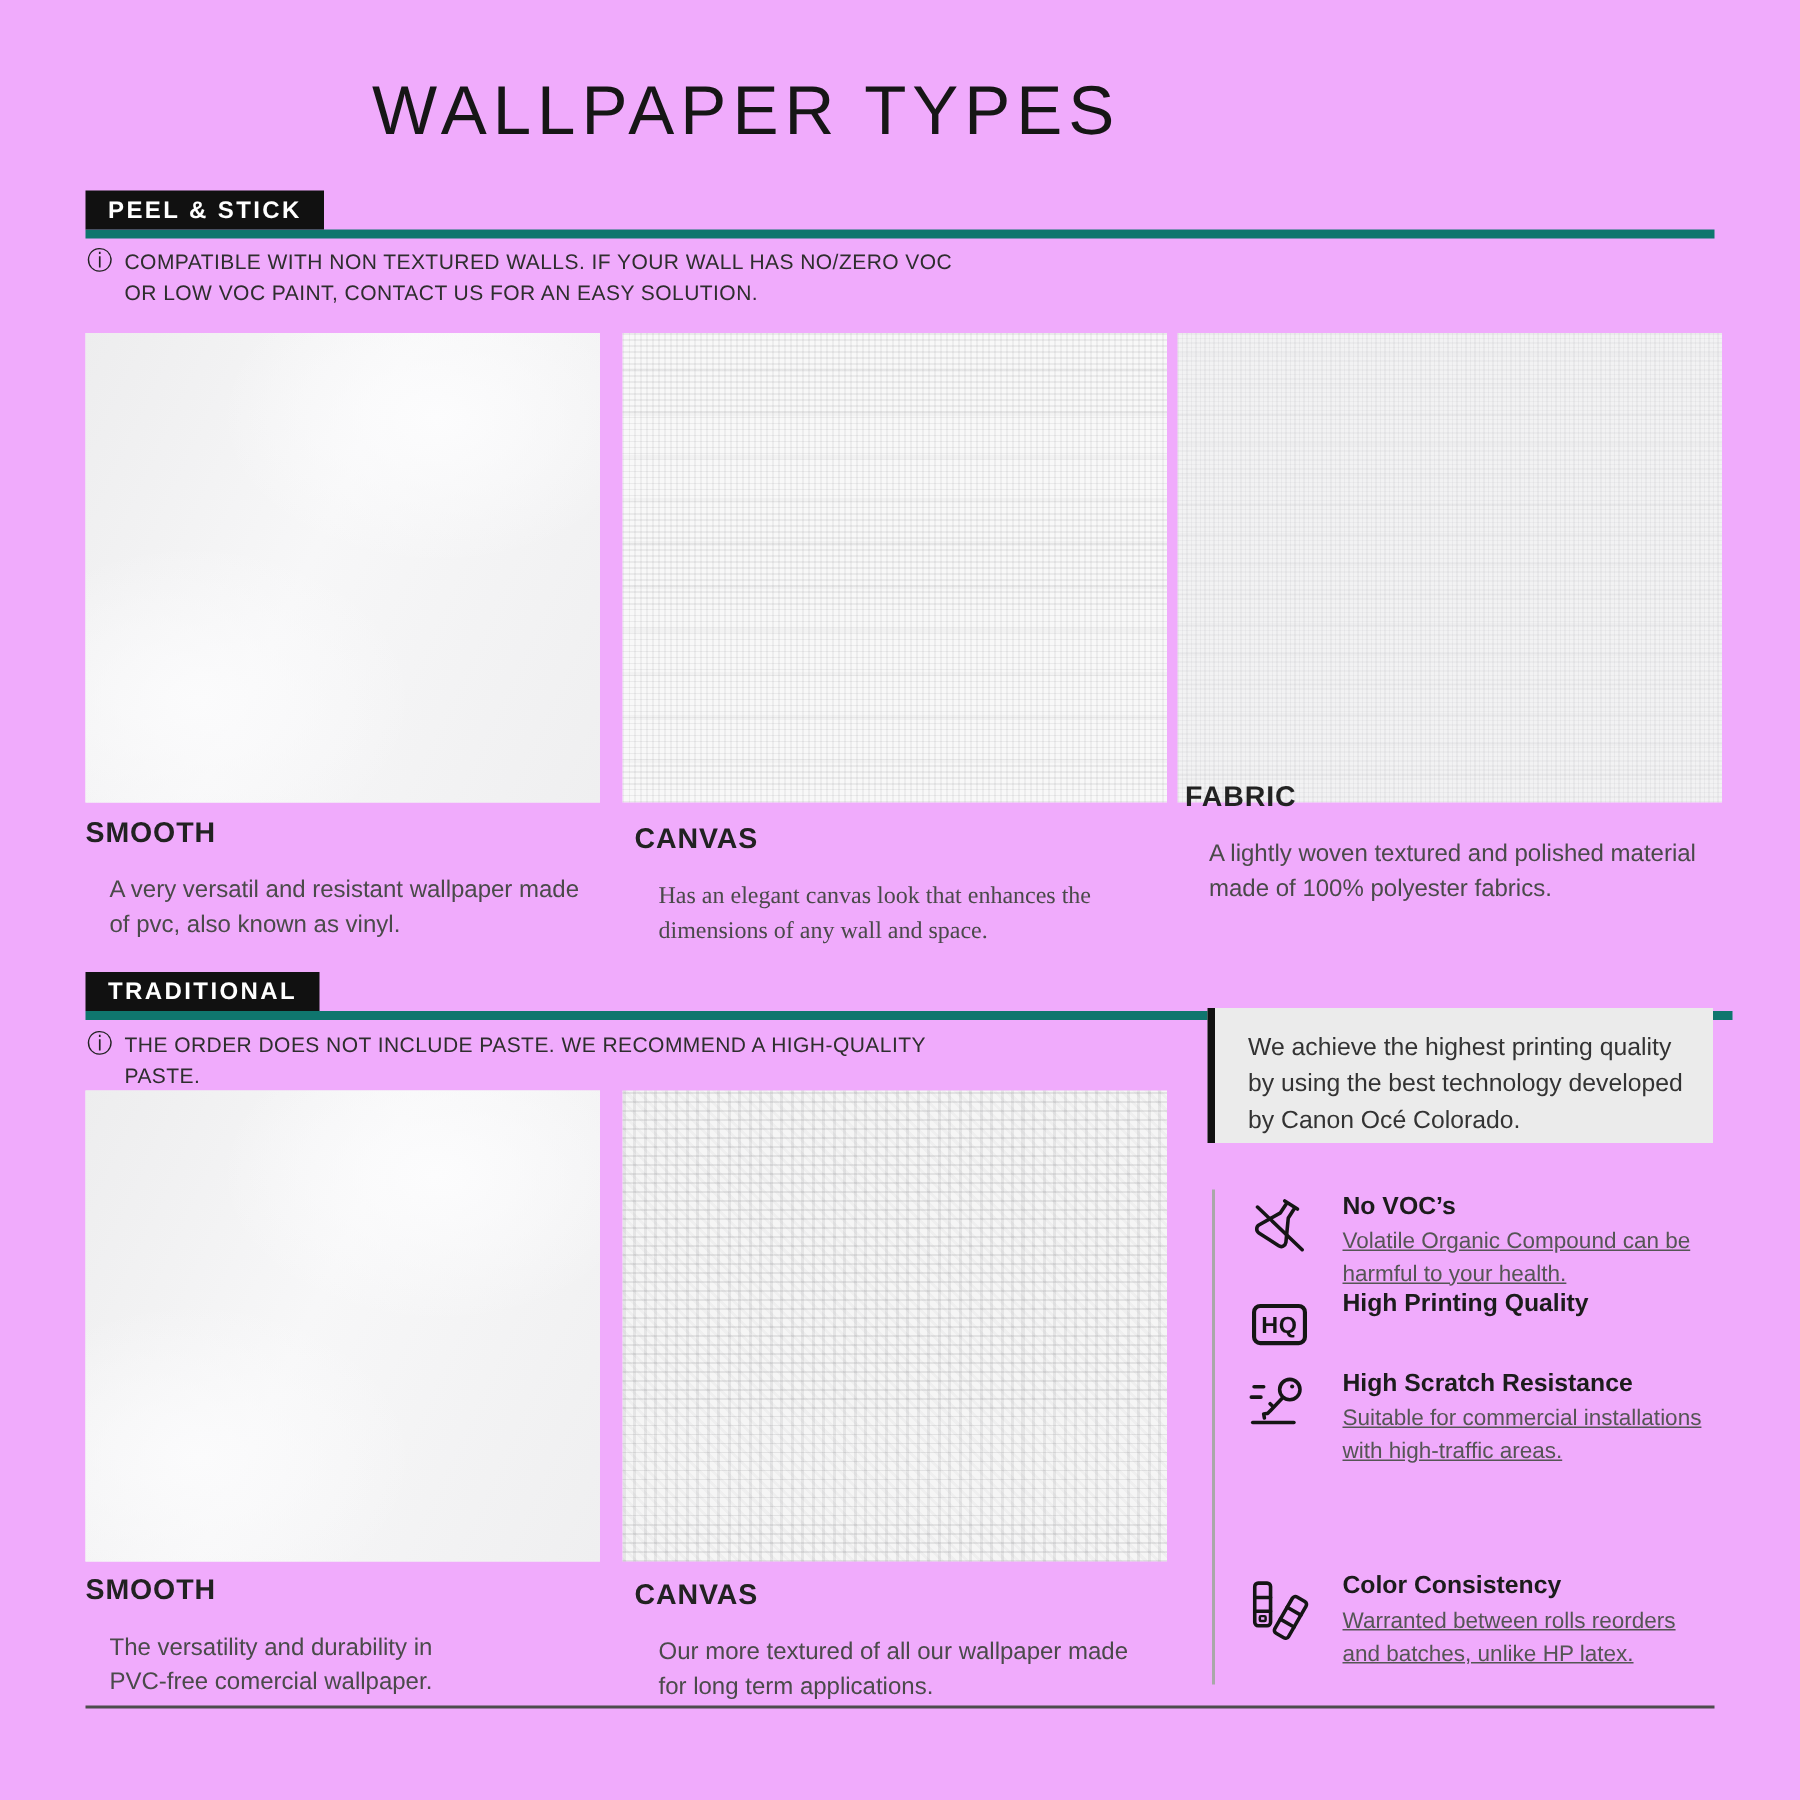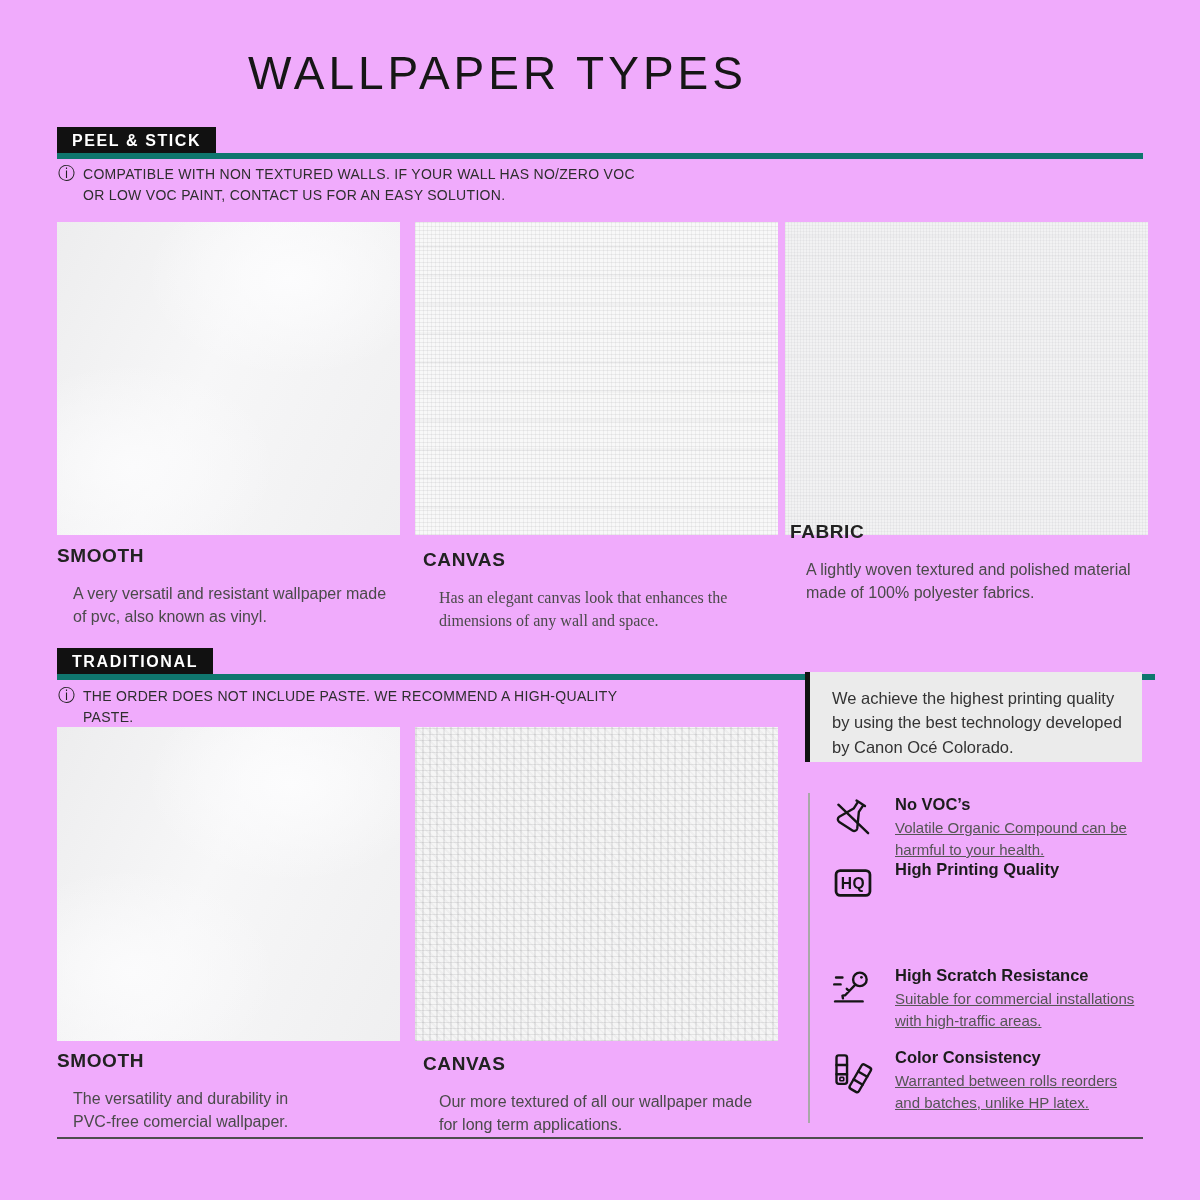--- a/index.html
+++ b/index.html
@@ -63,21 +63,21 @@
     position:absolute;left:805px;top:672px;width:337px;box-sizing:border-box;
     background:#ebebeb;border-left:5px solid #111;padding:14px 18px 3px 22px;
     font-size:16.5px;line-height:1.48;color:#333;
   }
   .features-line{position:absolute;left:808px;top:793px;width:2px;height:330px;background:#a8a8a8;}
   .feature{position:absolute;left:831px;width:312px;display:flex;gap:20px;align-items:flex-start;}
   .feature .icon-box{flex:0 0 44px;width:44px;height:46px;}
   .feature .icon-box svg{overflow:visible;display:block;}
   .feature h4{margin:0 0 3px 0;font-size:16.5px;font-weight:700;color:#1c1c1c;}
   .feature p{margin:0;font-size:15px;line-height:1.45;color:#555;text-decoration:underline;}
-  .f1{top:795px;} .f2{top:860px;} .f3{top:966px;} .f4{top:1048px;}
+  .f1{top:795px;} .f2{top:860px;} .f3{top:913px;} .f4{top:1048px;}
   .bottom-rule{position:absolute;left:57px;top:1137px;width:1086px;height:2px;background:#4d4d4d;}
   .ic{stroke:#151515;stroke-width:2.6;fill:none;stroke-linecap:round;stroke-linejoin:round;}
 </style>
 </head>
 <body>
 
 <div class="page">
 
   <div class="page-title">WALLPAPER TYPES</div>
 

